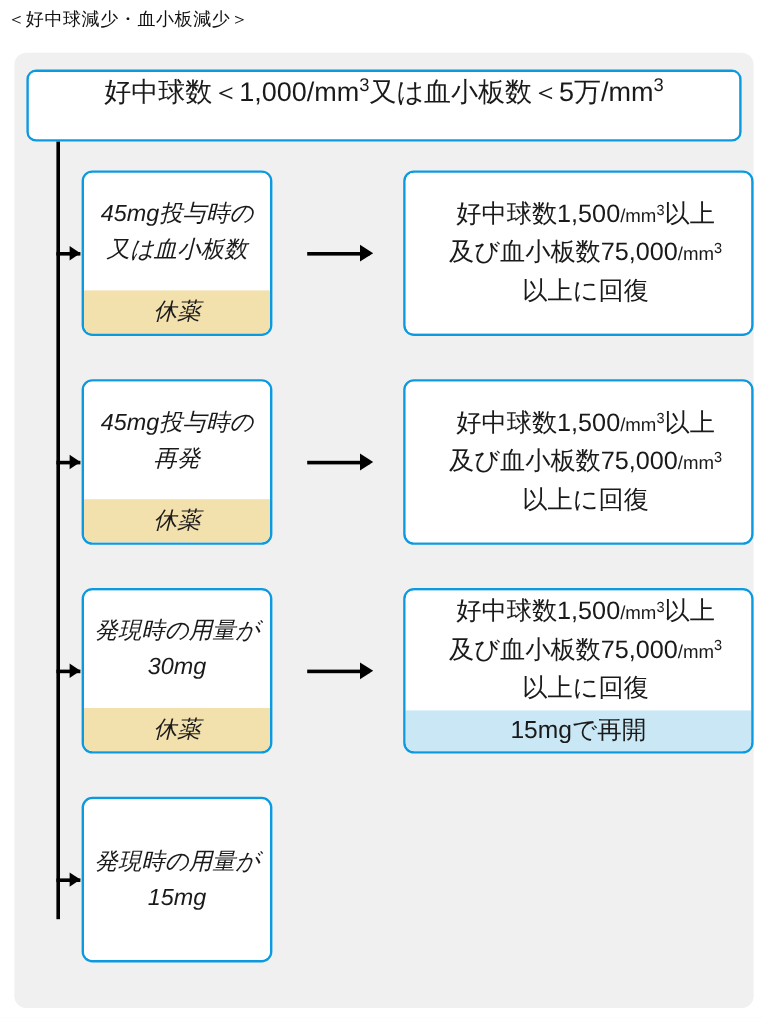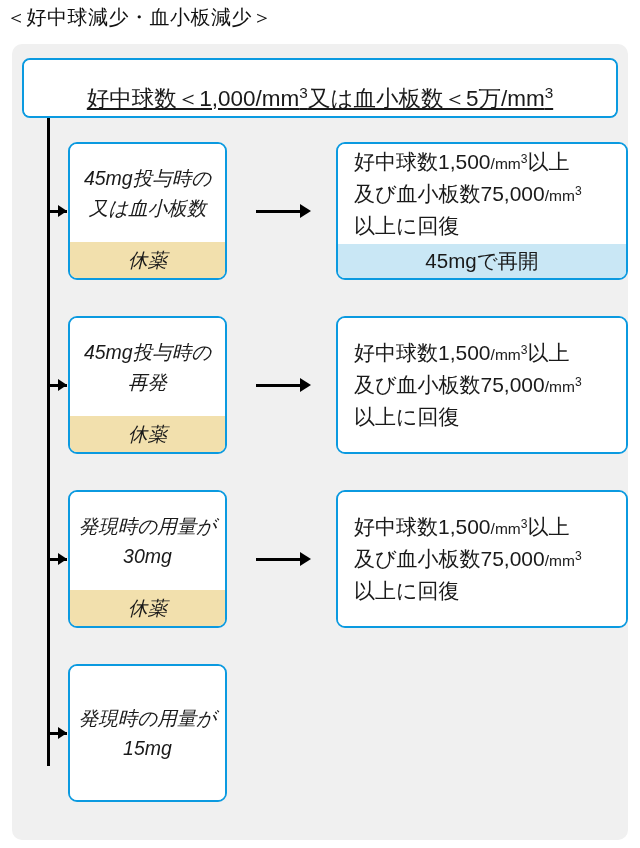--- a/index.html
+++ b/index.html
@@ -14,21 +14,21 @@
     color: #1a1a1a;
     overflow: hidden;
     position: relative;
   }
 
   
   .chart-title {
     position: absolute;
     left: 6px;
     top: 4px;
-    font-size: 20px;
+    font-size: 15px;
     line-height: 26px;
     letter-spacing: 0.5px;
     color: #111111;
     white-space: nowrap;
   }
 
   
   .panel {
     position: absolute;
     left: 12px;
@@ -80,21 +80,21 @@
 
   
   #top-box {
     left: 10px;
     top: 14px;
     width: 596px;
     height: 60px;
     border-radius: 8px;
     justify-content: center;
   }
-  #top-box .node-body { justify-content: flex-end; text-decoration: underline; }
+  #top-box .node-body { justify-content: flex-start; }
   #top-box .node-line {
     font-size: 22.5px;
     line-height: 30px;
   }
 
   
   .left-node {
     left: 56px;
     width: 159px;
     font-style: italic;
@@ -111,21 +111,21 @@
     font-size: 19.5px;
     line-height: 36px;
   }
 
   
   .right-node {
     left: 324px;
     width: 292px;
   }
   .right-node .node-body {
-    align-items: flex-start;
+    align-items: center;
     justify-content: center;
     padding-top: 2px;
     padding-left: 16px;
   }
   .right-node .node-line {
     font-size: 21px;
     line-height: 30px;
   }
   .right-node .node-footer {
     height: 34px;
@@ -252,21 +252,20 @@
     </div>
     <div class="node-footer footer-pause">休薬</div>
   </div>
 
   <div class="node right-node" id="right-1">
     <div class="node-body">
       <span class="node-line"><span>好中球数1,500</span><span class="unit"><span>/mm</span><sup>3</sup></span><span>以上</span></span>
       <span class="node-line"><span>及び血小板数75,000</span><span class="unit"><span>/mm</span><sup>3</sup></span></span>
       <span class="node-line">以上に回復</span>
     </div>
-    <div class="node-footer footer-resume">45mgで再開</div>
   </div>
 
   <div class="node left-node" id="left-2">
     <div class="node-body">
       <span class="node-line">45mg投与時の</span>
       <span class="node-line">再発</span>
     </div>
     <div class="node-footer footer-pause">休薬</div>
   </div>
 
@@ -285,20 +284,21 @@
     </div>
     <div class="node-footer footer-pause">休薬</div>
   </div>
 
   <div class="node right-node" id="right-3">
     <div class="node-body">
       <span class="node-line"><span>好中球数1,500</span><span class="unit"><span>/mm</span><sup>3</sup></span><span>以上</span></span>
       <span class="node-line"><span>及び血小板数75,000</span><span class="unit"><span>/mm</span><sup>3</sup></span></span>
       <span class="node-line">以上に回復</span>
     </div>
+    <div class="node-footer footer-resume">15mgで再開</div>
   </div>
 
   <div class="node left-node" id="left-4">
     <div class="node-body">
       <span class="node-line">発現時の用量が</span>
       <span class="node-line">15mg</span>
     </div>
   </div>
 
 </div>

